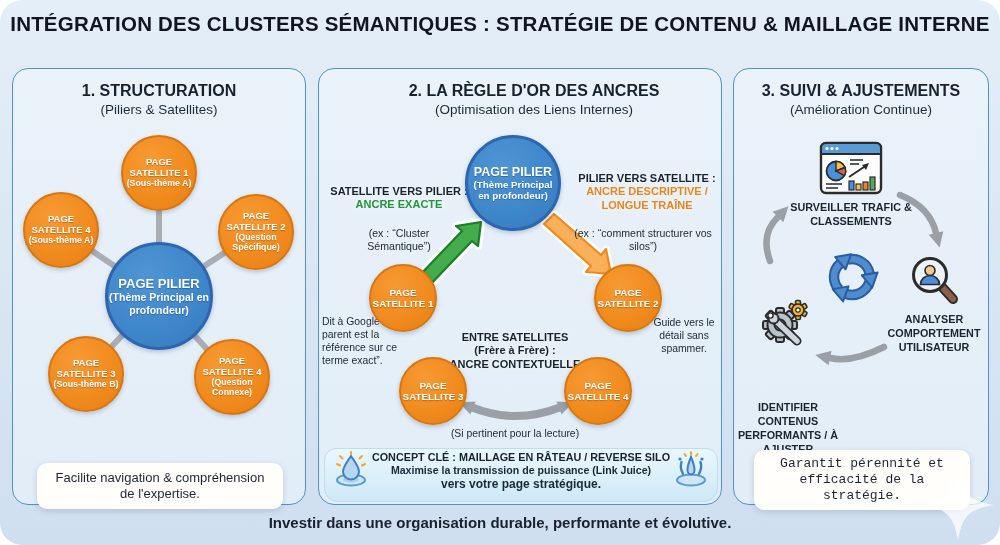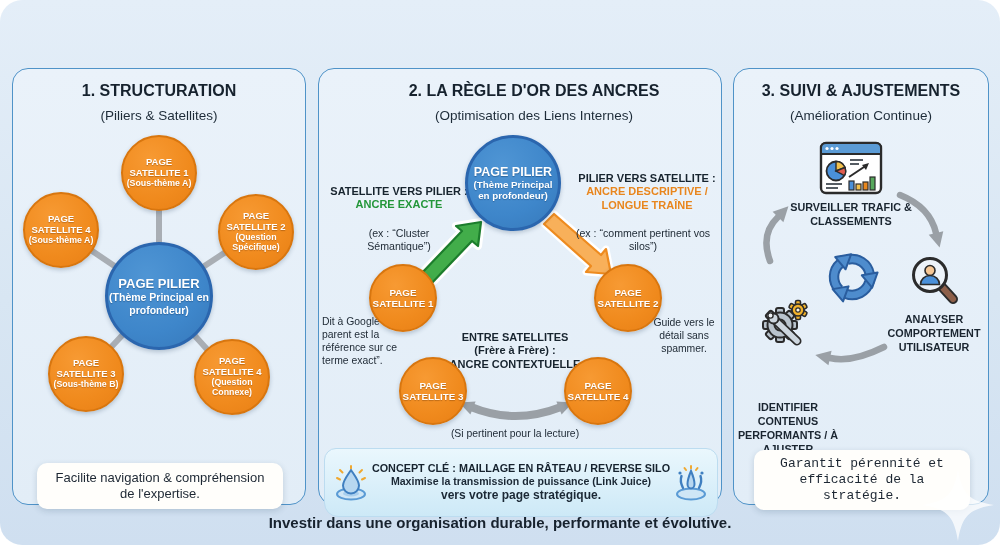--- a/index.html
+++ b/index.html
@@ -6,21 +6,21 @@
   .canvas{position:relative;width:1000px;height:545px;border-radius:22px;overflow:hidden;
           background:linear-gradient(180deg,#e4eef8 0%,#d8e6f3 55%,#cfdff0 100%);}
   .main-title{position:absolute;top:12px;left:0;width:1000px;text-align:center;
               font-size:20.5px;font-weight:800;letter-spacing:.2px;color:#10161f;}
   .panel{position:absolute;top:68px;height:437px;background:linear-gradient(180deg,#eaf2fa,#e2edf7);
          border:1.6px solid #4f93c8;border-radius:16px;box-sizing:border-box;}
   .p1{left:12px;width:294px;}
   .p2{left:318px;width:404px;padding-left:28px;}
   .p3{left:733px;width:256px;}
   .panel-title{position:relative;margin-top:13px;text-align:center;font-size:16px;font-weight:800;color:#16222e;}
-  .panel-sub{position:relative;margin-top:8px;text-align:center;font-size:13.5px;color:#1d2b38;}
+  .panel-sub{position:relative;margin-top:2px;text-align:center;font-size:13.5px;color:#1d2b38;}
   .layer{position:absolute;inset:0;pointer-events:none;}
   .circle{position:absolute;border-radius:50%;display:flex;flex-direction:column;align-items:center;
           justify-content:center;text-align:center;color:#fff;box-sizing:border-box;
           box-shadow:0 2px 4px rgba(30,60,90,.25);}
   .pillar{background:radial-gradient(circle at 38% 30%,#4f95d4,#3e86ca 60%,#3678ba);border:3px solid #2b66ae;}
   .sat{background:radial-gradient(circle at 38% 30%,#f79a33,#f08a1d 60%,#e87f15);border:2.5px solid #d8760f;}
   .sat-name{font-size:9.5px;font-weight:800;line-height:1.15;text-shadow:0 1px 1px rgba(90,40,0,.35);}
   .sat-sub{font-size:8.8px;font-weight:600;line-height:1.12;text-shadow:0 1px 1px rgba(90,40,0,.3);}
   .pillar-name{font-size:13px;font-weight:700;text-shadow:0 1px 1px rgba(0,40,80,.4);}
   .pillar-sub{font-size:10.5px;font-weight:600;line-height:1.15;text-shadow:0 1px 1px rgba(0,40,80,.35);}
@@ -30,37 +30,38 @@
   .note{position:absolute;background:#fffefb;border-radius:10px;box-shadow:0 2px 6px rgba(30,60,90,.18);
         display:flex;align-items:center;justify-content:center;text-align:center;
         font-size:13px;color:#1d2733;padding:4px 10px;box-sizing:border-box;line-height:1.25;}
   .lbl{position:absolute;text-align:center;line-height:1.22;color:#17242f;}
   .lbl-b{font-weight:800;font-size:11px;text-shadow:0 0 5px #eef4fa,0 0 3px #eef4fa;}
   .green{color:#23963a;}
   .orangetxt{color:#e8861e;}
   .ex{font-size:10.6px;color:#222d38;font-weight:500;}
   .small-note{font-size:10.4px;color:#222d38;line-height:1.25;}
   .left-align{text-align:left;}
-  .concept{position:absolute;left:5px;top:379px;width:394px;height:69px;display:flex;align-items:center;
+  .concept{position:absolute;left:5px;top:379px;width:394px;height:54px;display:flex;
            background:linear-gradient(180deg,#eaf7fd,#cde9f7);border-radius:12px 12px 14px 14px;
            border:1px solid #bcdcf0;box-sizing:border-box;padding:2px 6px;}
   .concept-text{flex:1;text-align:center;line-height:1.22;}
   .concept-l1{font-size:10.8px;font-weight:800;color:#16222e;}
   .concept-l2{font-size:10.6px;font-weight:700;color:#1b2835;}
   .concept-l3{font-size:12px;font-weight:600;color:#1b2835;}
   .step-lbl{position:absolute;text-align:center;font-size:10.8px;font-weight:800;color:#1a2530;line-height:1.3;}
   .footer{position:absolute;top:514px;left:0;width:1000px;text-align:center;
           font-size:15px;font-weight:700;color:#17222e;}
   .icon{position:absolute;}
 </style>
 </head>
 <body>
 
 <div class="canvas">
 
+  <div class="main-title">INTÉGRATION DES CLUSTERS SÉMANTIQUES : STRATÉGIE DE CONTENU &amp; MAILLAGE INTERNE</div>
 
   <section class="panel p1">
     <div class="panel-title">1. STRUCTURATION</div>
     <div class="panel-sub">(Piliers &amp; Satellites)</div>
 
     <svg class="layer" width="294" height="437" viewBox="0 0 294 437">
       <g stroke="#a9aeb4" stroke-width="6" stroke-linecap="round">
         <line x1="146" y1="227" x2="146" y2="104"></line>
         <line x1="146" y1="227" x2="48" y2="161"></line>
         <line x1="146" y1="227" x2="243" y2="163"></line>
@@ -119,21 +120,21 @@
       <div>SATELLITE VERS PILIER :</div>
       <div class="green">ANCRE EXACTE</div>
     </div>
     <div class="lbl lbl-b" style="left:252px;top:103px;width:152px;">
       <div>PILIER VERS SATELLITE :</div>
       <div class="orangetxt">ANCRE DESCRIPTIVE /</div>
       <div class="orangetxt">LONGUE TRAÎNE</div>
     </div>
 
     <div class="lbl ex" style="left:20px;top:158px;width:120px;">(ex : “Cluster Sémantique”)</div>
-    <div class="lbl ex" style="left:244px;top:158px;width:160px;">(ex : “comment pertinent vos silos”)</div>
+    <div class="lbl ex" style="left:244px;top:158px;width:160px;">(ex : “comment structurer vos silos”)</div>
 
     <div class="lbl small-note left-align" style="left:3px;top:246px;width:96px;">Dit à Google : “Page parent est la référence sur ce terme exact”.</div>
 
     <div class="lbl lbl-b" style="left:116px;top:262px;width:160px;">
       <div>ENTRE SATELLITES</div>
       <div>(Frère à Frère) :</div>
       <div>ANCRE CONTEXTUELLE</div>
     </div>
 
     <div class="lbl small-note" style="left:326px;top:247px;width:78px;">Guide vers le détail sans spammer.</div>

